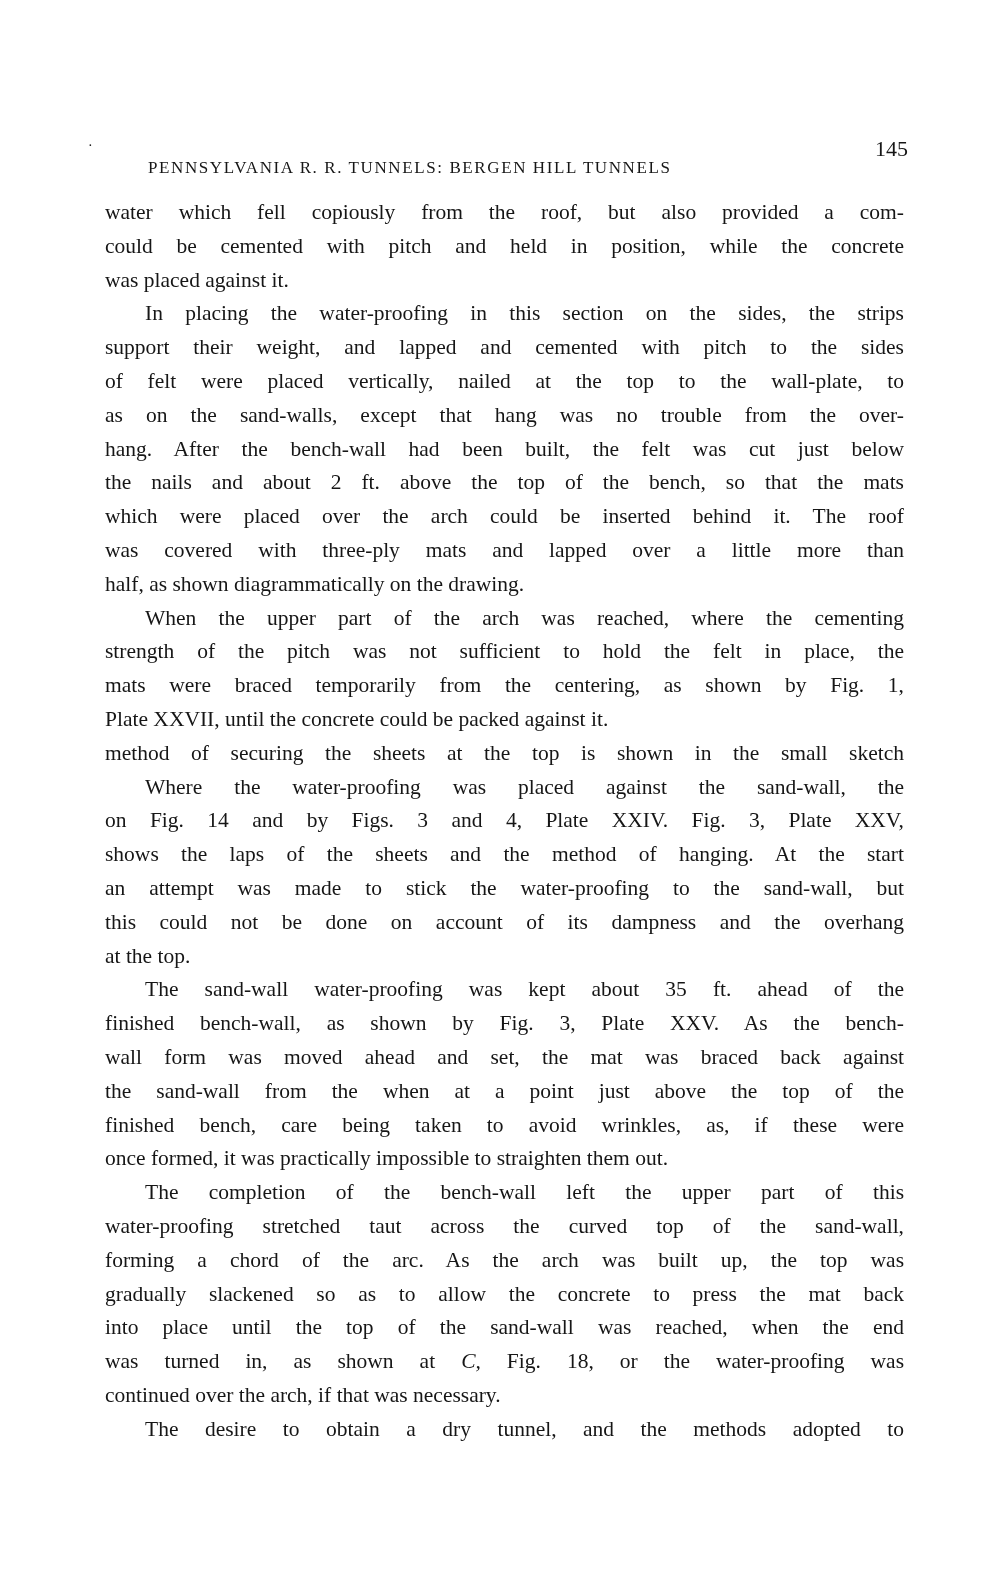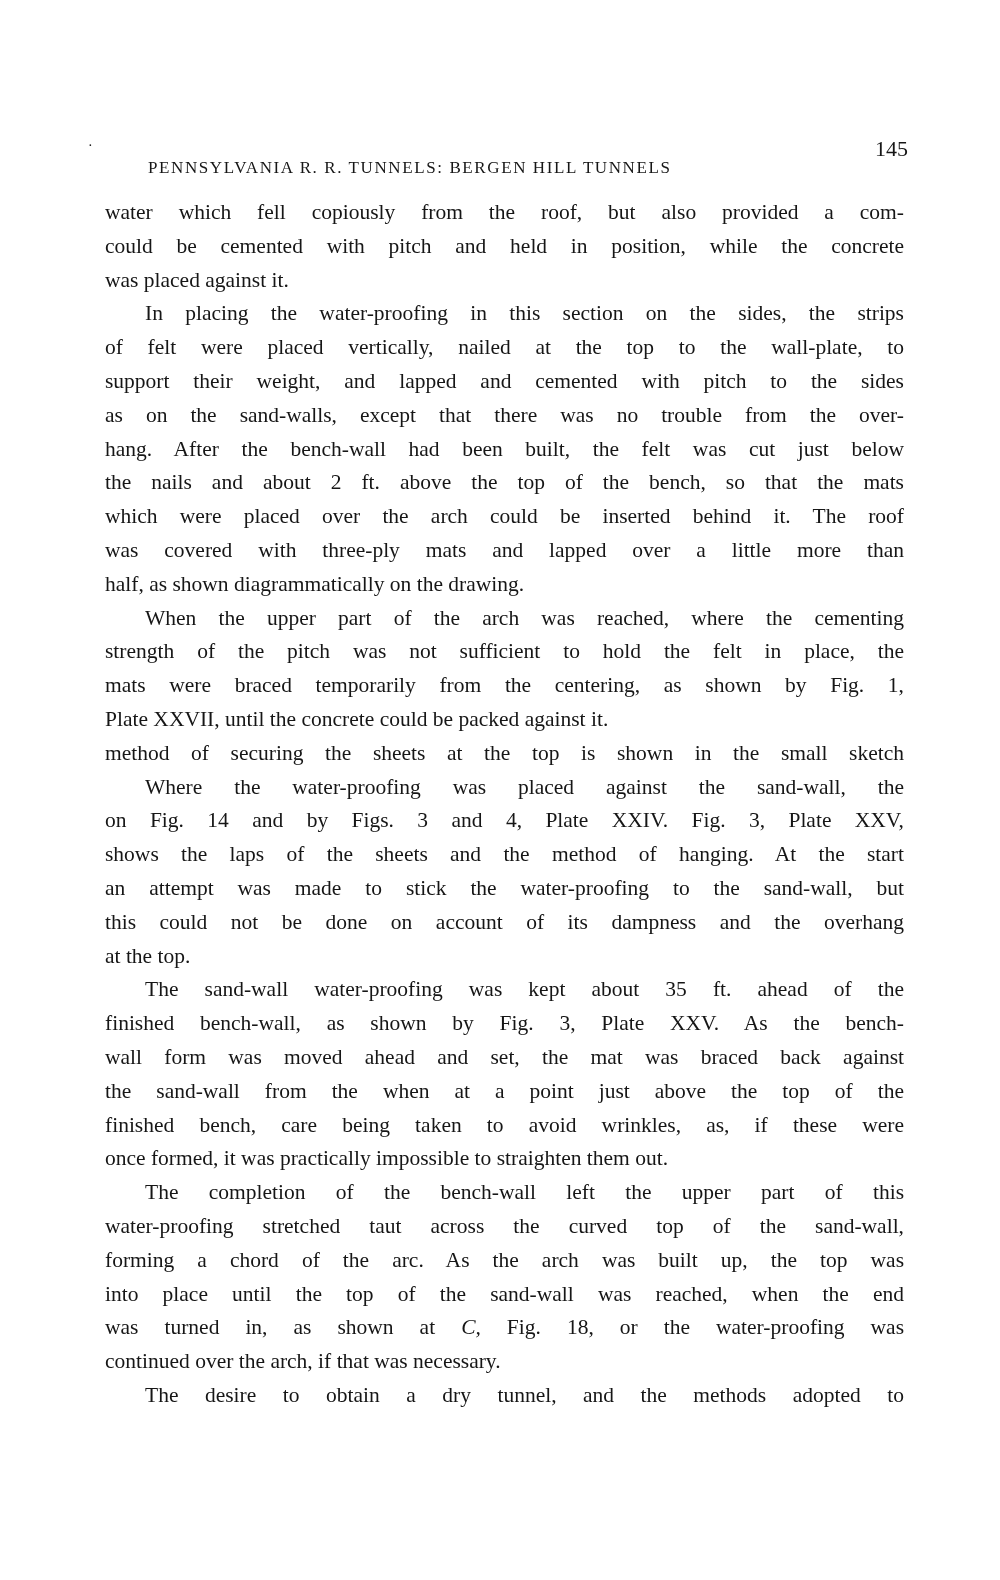--- a/index.html
+++ b/index.html
@@ -27,23 +27,23 @@
 </div>
 
 <div class="body" id="body-text">
     <div>
       <div class="line">water which fell copiously from the roof, but also provided a com-</div>
       <div class="line">could be cemented with pitch and held in position, while the concrete</div>
       <div class="line last">was placed against it.</div>
     </div>
     <div>
       <div class="line indent">In placing the water-proofing in this section on the sides, the strips</div>
+      <div class="line">support their weight, and lapped and cemented with pitch to the sides</div>
       <div class="line">of felt were placed vertically, nailed at the top to the wall-plate, to</div>
-      <div class="line">support their weight, and lapped and cemented with pitch to the sides</div>
-      <div class="line">as on the sand-walls, except that there was no trouble from the over-</div>
+      <div class="line">as on the sand-walls, except that hang was no trouble from the over-</div>
       <div class="line">hang.  After the bench-wall had been built, the felt was cut just below</div>
       <div class="line">the nails and about 2 ft. above the top of the bench, so that the mats</div>
       <div class="line">which were placed over the arch could be inserted behind it.  The roof</div>
       <div class="line">was covered with three-ply mats and lapped over a little more than</div>
       <div class="line last">half, as shown diagrammatically on the drawing.</div>
     </div>
     <div>
       <div class="line indent">When the upper part of the arch was reached, where the cementing</div>
       <div class="line">strength of the pitch was not sufficient to hold the felt in place, the</div>
       <div class="line">mats were braced temporarily from the centering, as shown by Fig. 1,</div>
@@ -63,20 +63,21 @@
       <div class="line">finished bench-wall, as shown by Fig. 3, Plate XXV.  As the bench-</div>
       <div class="line">wall form was moved ahead and set, the mat was braced back against</div>
       <div class="line">the sand-wall from the when at a point just above the top of the</div>
       <div class="line">finished bench, care being taken to avoid wrinkles, as, if these were</div>
       <div class="line last">once formed, it was practically impossible to straighten them out.</div>
     </div>
     <div>
       <div class="line indent">The completion of the bench-wall left the upper part of this</div>
       <div class="line">water-proofing stretched taut across the curved top of the sand-wall,</div>
       <div class="line">forming a chord of the arc.  As the arch was built up, the top was</div>
+      <div class="line">gradually slackened so as to allow the concrete to press the mat back</div>
       <div class="line">into place until the top of the sand-wall was reached, when the end</div>
       <div class="line">was turned in, as shown at <i>C,</i> Fig. 18, or the water-proofing was</div>
       <div class="line last">continued over the arch, if that was necessary.</div>
     </div>
     <div>
       <div class="line indent">The desire to obtain a dry tunnel, and the methods adopted to</div>
     </div>
   </div>
 
 </body></html>

